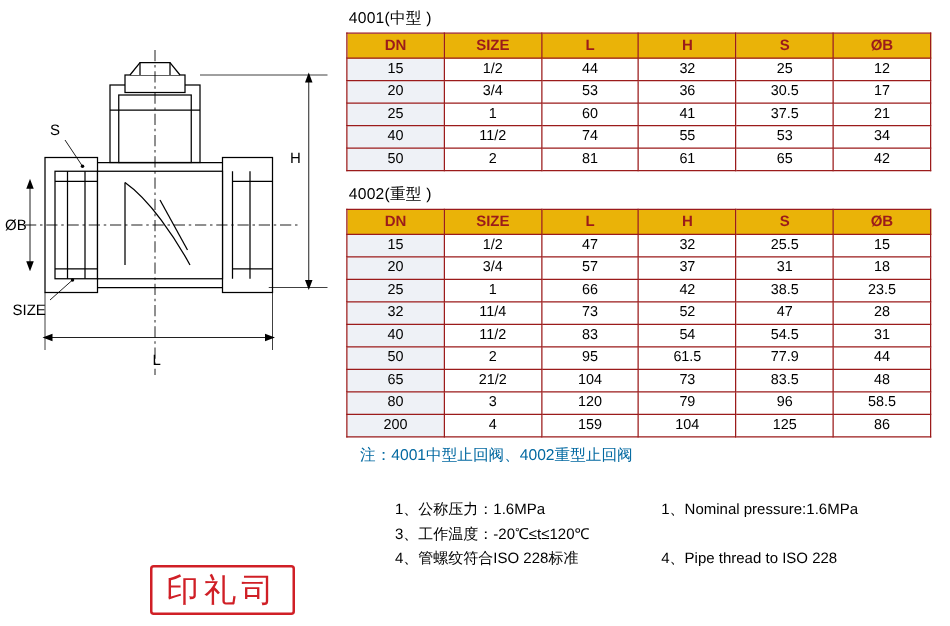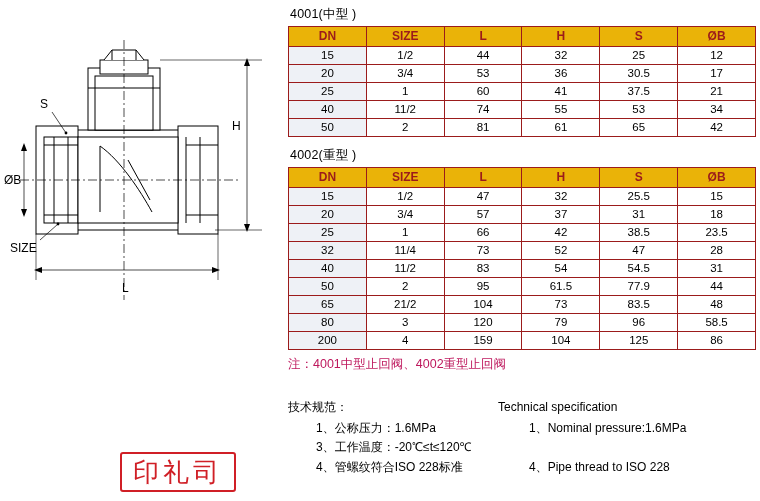--- a/index.html
+++ b/index.html
@@ -29,21 +29,21 @@
     width: 285px;
     height: 330px;
   }
   .drawing svg {
     display: block;
   }
 
   
   .tables {
     position: absolute;
-    left: 288px;
+    left: 277px;
     top: 6px;
     width: 468px;
   }
   .table-title {
     font-size: 12.5px;
     color: #000;
     margin: 0 0 3px 2px;
     letter-spacing: 0.2px;
   }
   table.spec {
@@ -80,21 +80,21 @@
   }
 
   
   .notes {
     position: absolute;
     left: 288px;
     top: 355px;
     width: 470px;
     font-size: 12.5px;
     line-height: 19px;
-    color: #be185d;
+    color: #0369a1;
   }
   .notes .note-line {
     white-space: nowrap;
   }
   .spec-block {
     position: absolute;
     left: 288px;
     top: 398px;
     width: 470px;
     font-size: 12px;
@@ -370,24 +370,20 @@
       </tbody>
     </table>
   </div>
 
   <div class="notes">
     <div class="note-line">注：4001中型止回阀、4002重型止回阀</div>
   </div>
 
   <div class="spec-block">
     <div class="spec-cols">
-      <div class="spec-col-cn spec-head">技术规范：</div>
-      <div class="spec-col-en spec-head">Technical specification</div>
-    </div>
-    <div class="spec-cols">
       <div class="spec-col-cn spec-line">1、公称压力：1.6MPa</div>
       <div class="spec-col-en spec-line">1、Nominal pressure:1.6MPa</div>
     </div>
     <div class="spec-cols">
       <div class="spec-col-cn spec-line">3、工作温度：-20℃≤t≤120℃</div>
     </div>
     <div class="spec-cols">
       <div class="spec-col-cn spec-line">4、管螺纹符合ISO 228标准</div>
       <div class="spec-col-en spec-line">4、Pipe thread to ISO 228</div>
     </div>

